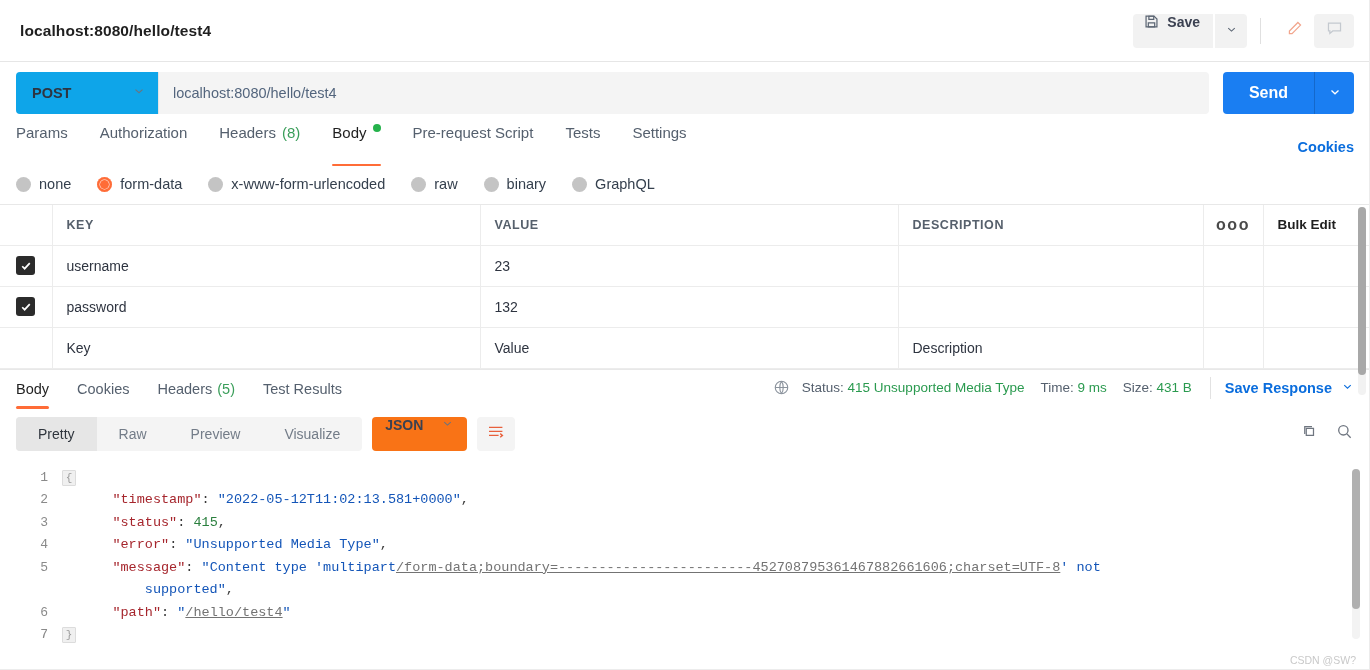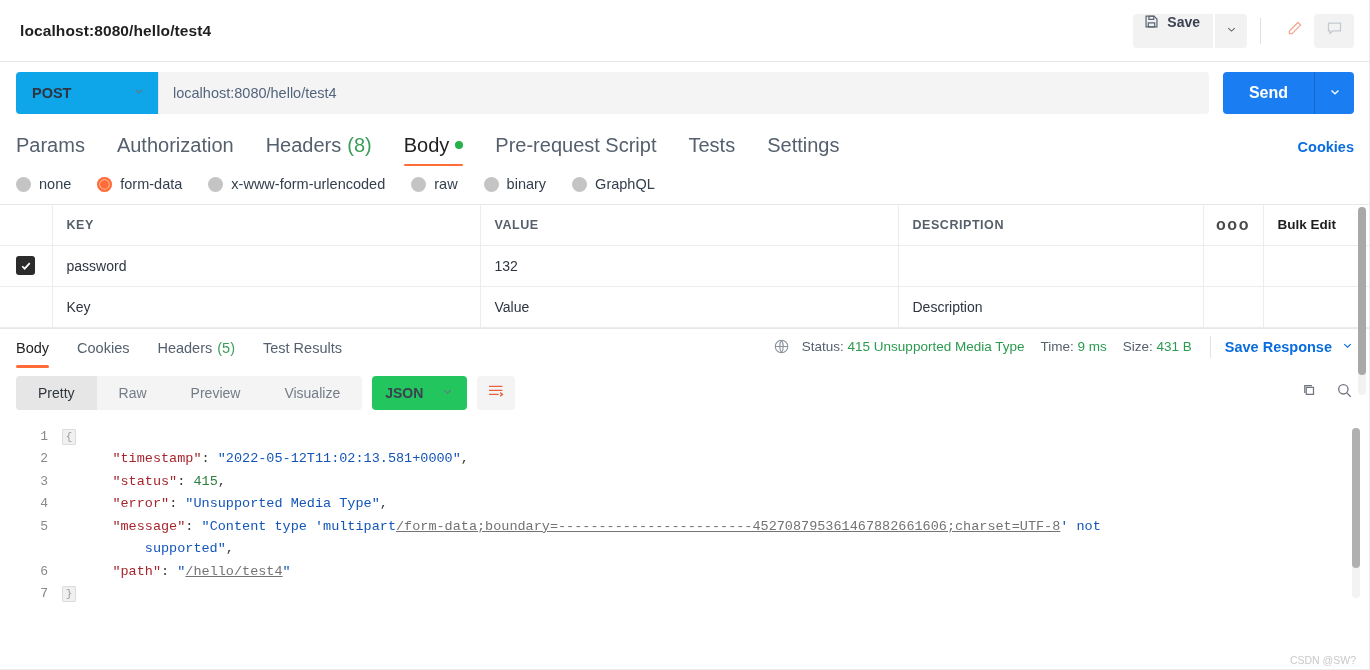--- a/index.html
+++ b/index.html
@@ -71,22 +71,22 @@
     height: 42px; width: 40px; border-radius: 0 4px 4px 0;
     display: flex; align-items: center; justify-content: center; cursor: pointer;
   }
 
   
   .reqtabs {
     display: flex; align-items: flex-end; padding: 0 16px;
     height: 42px; position: relative;
   }
   .rtab {
-    position: relative; height: 42px; display: flex; align-items: center; gap: 6px;
-    margin-right: 32px; font-size: 20px; color: #55606e; cursor: pointer;
+    position: relative; height: 42px; display: flex; gap: 6px;
+    margin-right: 32px; font-size: 15px; color: #55606e; cursor: pointer;
   }
   .rtab .cnt { color: #3a9e5a; }
   .rtab.active { color: #1f1f1f; font-weight: 400; }
   .rtab.active::after {
     content: ""; position: absolute; left: 0; right: 0; bottom: 0;
     height: 2.5px; background: #ff6c37; border-radius: 2px;
   }
   .dot-green { width: 8px; height: 8px; border-radius: 50%; background: #25b24b; }
   .cookies-link {
     margin-left: auto; font-size: 14.5px; font-weight: 700; color: #0a6ddd;
@@ -174,22 +174,22 @@
 
   
   .viewbar { display: flex; align-items: center; padding: 8px 16px 10px 16px; gap: 10px; }
   .seg { display: flex; background: #f4f4f4; border-radius: 4px; overflow: hidden; }
   .seg div {
     height: 34px; padding: 0 22px; display: flex; align-items: center;
     font-size: 14px; color: #737c88; cursor: pointer;
   }
   .seg div.on { background: #e6e6e6; color: #30363e; }
   .fmt {
-    height: 34px; background: #22c55e; border-radius: 4px; display: flex;
-    align-items: center; gap: 18px; padding: 0 13px; cursor: pointer;
+    height: 34px; background: #f97316; border-radius: 4px; display: flex;
+    gap: 18px; padding: 0 13px; cursor: pointer;
   }
   .fmt span { font-size: 14px; font-weight: 700; color: #3b4151; }
   .wrapbtn {
     width: 38px; height: 34px; background: #f4f4f4; border-radius: 4px;
     display: flex; align-items: center; justify-content: center; cursor: pointer;
   }
   .viewbar-right { margin-left: auto; display: flex; align-items: center; gap: 16px; }
 
   
   .code {
@@ -377,20 +377,34 @@
       <th class="bulk">Bulk Edit</th>
     </tr>
     <tr>
       <td class="chk">
         <span class="cbox">
           <svg width="12" height="12" viewBox="0 0 14 14" fill="none" stroke="#ffffff" stroke-width="2">
             <path d="M2.6 7.3l2.8 2.8 6-6.4"></path>
           </svg>
         </span>
       </td>
+      <td>username</td>
+      <td>23</td>
+      <td></td>
+      <td></td>
+      <td class="last"></td>
+    </tr>
+    <tr>
+      <td class="chk">
+        <span class="cbox">
+          <svg width="12" height="12" viewBox="0 0 14 14" fill="none" stroke="#ffffff" stroke-width="2">
+            <path d="M2.6 7.3l2.8 2.8 6-6.4"></path>
+          </svg>
+        </span>
+      </td>
       <td>password</td>
       <td>132</td>
       <td></td>
       <td></td>
       <td class="last"></td>
     </tr>
     <tr>
       <td class="chk"></td>
       <td class="ph">Key</td>
       <td class="ph">Value</td>

